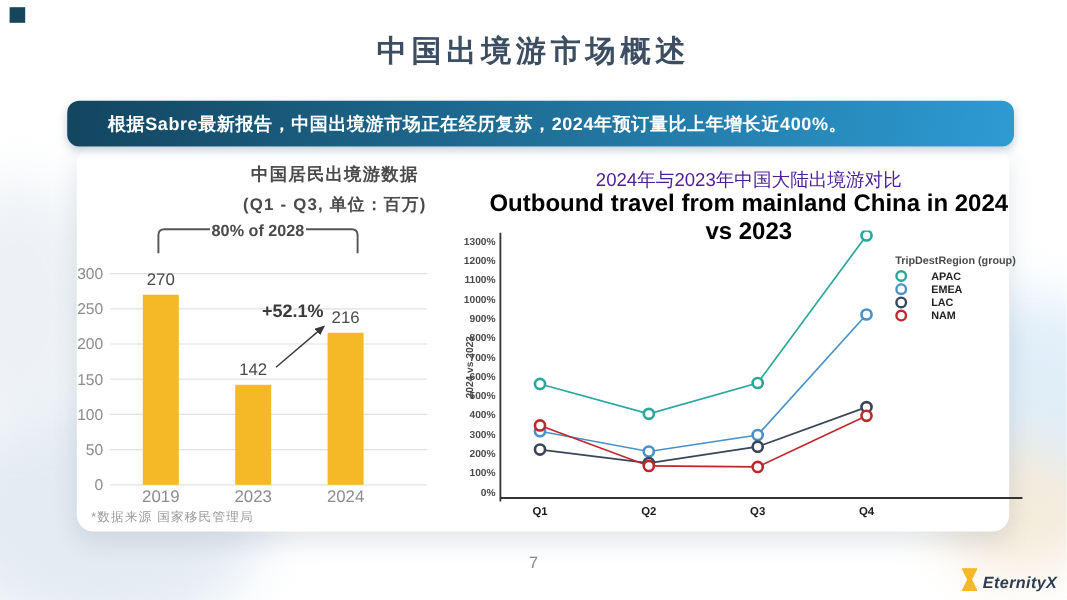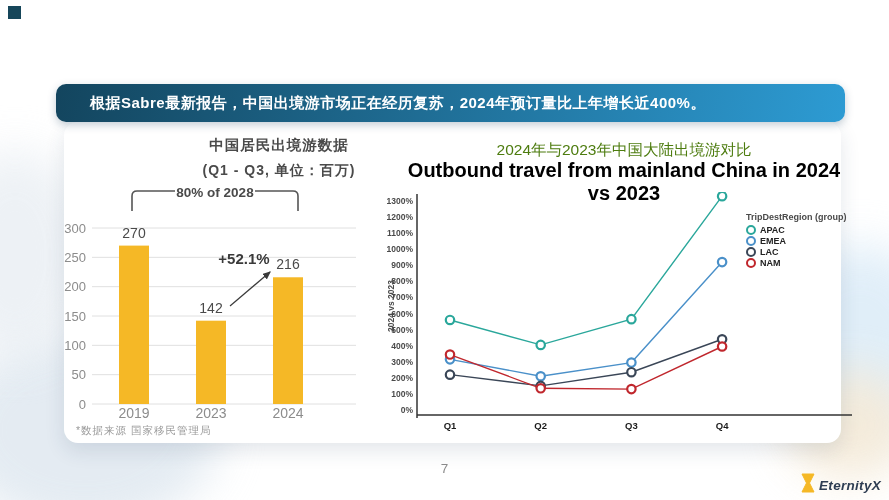--- a/index.html
+++ b/index.html
@@ -34,49 +34,50 @@
     font-size:14px;font-weight:bold;color:#4a4a4a;letter-spacing:1px;}
   .bracket{position:absolute;left:66px;top:66px;width:170px;height:24px;}
   .bracket svg{position:absolute;left:0;top:0;}
   .bracket span{position:absolute;left:0;top:-3px;width:170px;text-align:center;
     font-size:13.5px;font-weight:bold;color:#4a4a4a;}
   .bar-svg{position:absolute;left:0px;top:88px;}
   .footnote{position:absolute;left:12px;top:302px;font-size:10.5px;color:#9a9a9a;letter-spacing:1px;}
 
   
   .rc-title-zh{position:absolute;left:330px;top:18px;width:460px;text-align:center;
-    font-size:15.5px;color:#4d7c0f;font-weight:normal;}
+    font-size:15.5px;color:#4c1d95;font-weight:normal;}
   .rc-title-en{position:absolute;left:330px;top:37px;width:460px;text-align:center;
     font-size:20px;color:#000000;font-weight:bold;}
   .rc-axis-top{position:absolute;left:330px;top:62px;width:440px;text-align:center;
     font-size:11px;font-weight:bold;color:#555555;}
   .line-svg{position:absolute;left:321px;top:70px;}
   .legend{position:absolute;left:682px;top:90px;width:130px;}
   .legend-title{font-size:9px;font-weight:bold;color:#4a4a4a;margin-bottom:3px;}
   .legend-item{display:flex;align-items:center;height:10px;margin-bottom:1px;}
   .legend-ring{width:6px;height:6px;border-radius:50%;border:2px solid #000;background:#fff;flex:0 0 auto;}
-  .legend-label{font-size:9px;font-weight:bold;color:#222222;margin-left:4px;}
+  .legend-label{font-size:9px;font-weight:bold;color:#222222;margin-left:20px;}
 
   .page-num{position:absolute;left:0;top:461px;width:889px;text-align:center;
     font-size:13.5px;color:#8a8a8a;z-index:3;}
   .logo{position:absolute;right:8px;top:473px;display:flex;align-items:flex-end;z-index:3;font-style:italic;}
   .logo-text{font-size:13.5px;font-weight:bold;color:#2E3D52;margin-left:4px;letter-spacing:.3px;}
 </style>
 </head>
 <body>
 
 <div class="stage">
 
   <div class="blob blob1"></div>
   <div class="blob blob2"></div>
   <div class="blob blob3"></div>
   <div class="blob blob4"></div>
 
   <div class="corner-accent"></div>
 
+  <div class="page-title">中国出境游市场概述</div>
 
   <div class="banner">
     <span>根据Sabre最新报告，中国出境游市场正在经历复苏，2024年预订量比上年增长近400%。</span>
   </div>
 
   <div class="card">
 
     <div class="lc-title">中国居民出境游数据</div>
     <div class="lc-sub">(Q1 - Q3, 单位：百万)</div>
 

